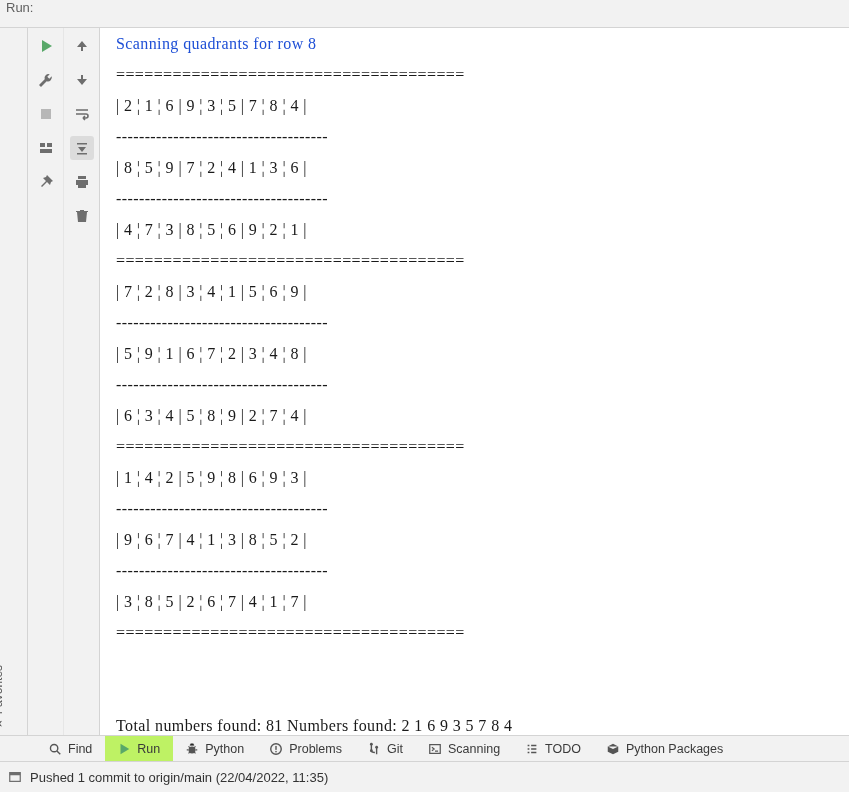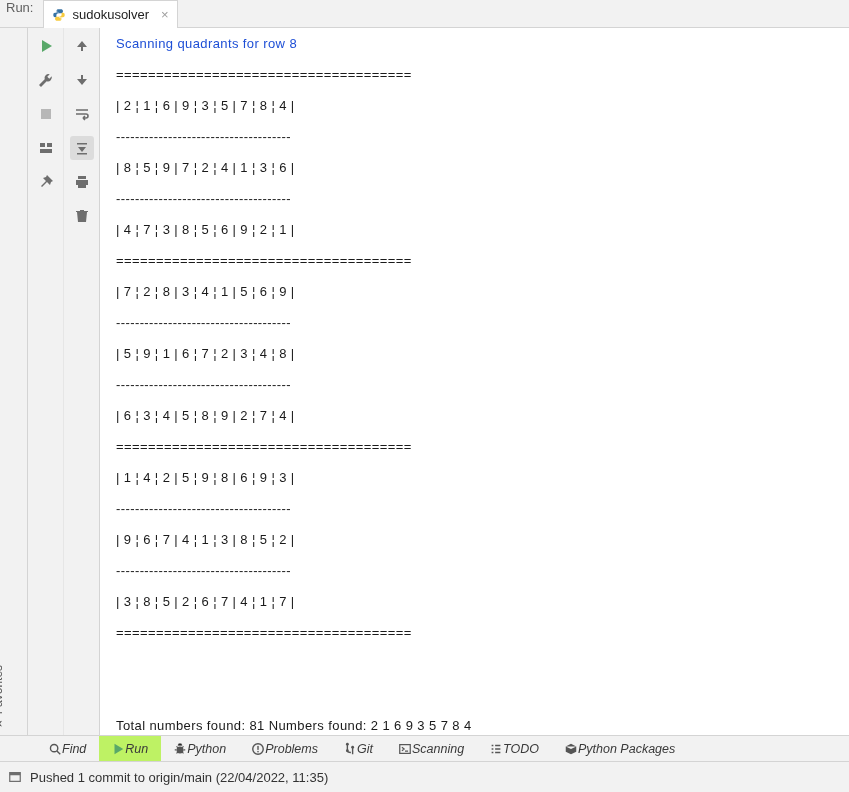--- a/index.html
+++ b/index.html
@@ -84,44 +84,43 @@
     color: #6e6e6e;
   }
   .ico.active { background: #dcdcdc; }
   .ico svg { width: 16px; height: 16px; }
   .run-green svg { color: #59a869; }
 
   .console {
     flex: 1 1 auto;
     overflow: auto;
     padding: 0 6px 0 16px;
-    font-family: Liberation Sans, sans-serif;
-    font-size: 13px;
+    font-family: Liberation Serif, serif;
+    font-size: 16px;
     line-height: 31px;
     white-space: pre;
     color: #1a1a1a;
     letter-spacing: 0.4px;
   }
   .console .blue { color: #1e4fd6; }
 
   
   .tool-tabs {
     height: 26px;
     background: #f2f2f2;
     border-top: 1px solid #d4d4d4;
     display: flex; align-items: stretch;
     padding-left: 36px; 
   }
   .tool-tab {
-    display: flex; align-items: center; gap: 0;
+    display: flex; align-items: center; gap: 6px;
     padding: 0 12px;
     font-size: 12.5px;
     color: #3a3a3a;
     border-right: 1px solid transparent;
-    font-style: italic;
   }
   .tool-tab.selected {
     background: #bef264;
   }
   .tool-tab .ticon { width: 14px; height: 14px; display:inline-flex; align-items:center; justify-content:center; }
 
   
   .status-bar {
     height: 31px;
     background: #f2f2f2;
@@ -132,32 +131,20 @@
     font-size: 13px;
     color: #333;
   }
   .status-bar .sicon { width:14px; height:14px; display:inline-flex; }
 </style>
 </head>
 <body>
 
 <div class="run-header">
   <span class="label">Run:</span>
-  <div class="run-tab">
-    <span class="py-icon">
-      <svg viewBox="0 0 32 32">
-          <path fill="#3672A4" d="M15 3c-3 0-5 1-5 4v3h6v1H7c-3 0-4 2-4 5s1 5 4 5h3v-4c0-3 2-5 5-5h6c2 0 4-1 4-4V7c0-3-2-4-5-4h-5z"></path>
-          <circle cx="11" cy="7" r="1.3" fill="#fff"></circle>
-          <path fill="#F7CB3F" d="M17 29c3 0 5-1 5-4v-3h-6v-1h9c3 0 4-2 4-5s-1-5-4-5h-3v4c0 3-2 5-5 5h-6c-2 0-4 1-4 4v1c0 3 2 4 5 4h5z"></path>
-          <circle cx="21" cy="25" r="1.3" fill="#fff"></circle>
-        </svg>
-    </span>
-    <span>sudokusolver</span>
-    <span class="tab-close">×</span>
-  </div>
 </div>
 
 <div class="main">
 
   <div class="left-rail">
     <div class="favorites">
       <span class="star">★</span>
       <span>Favorites</span>
     </div>
   </div>

